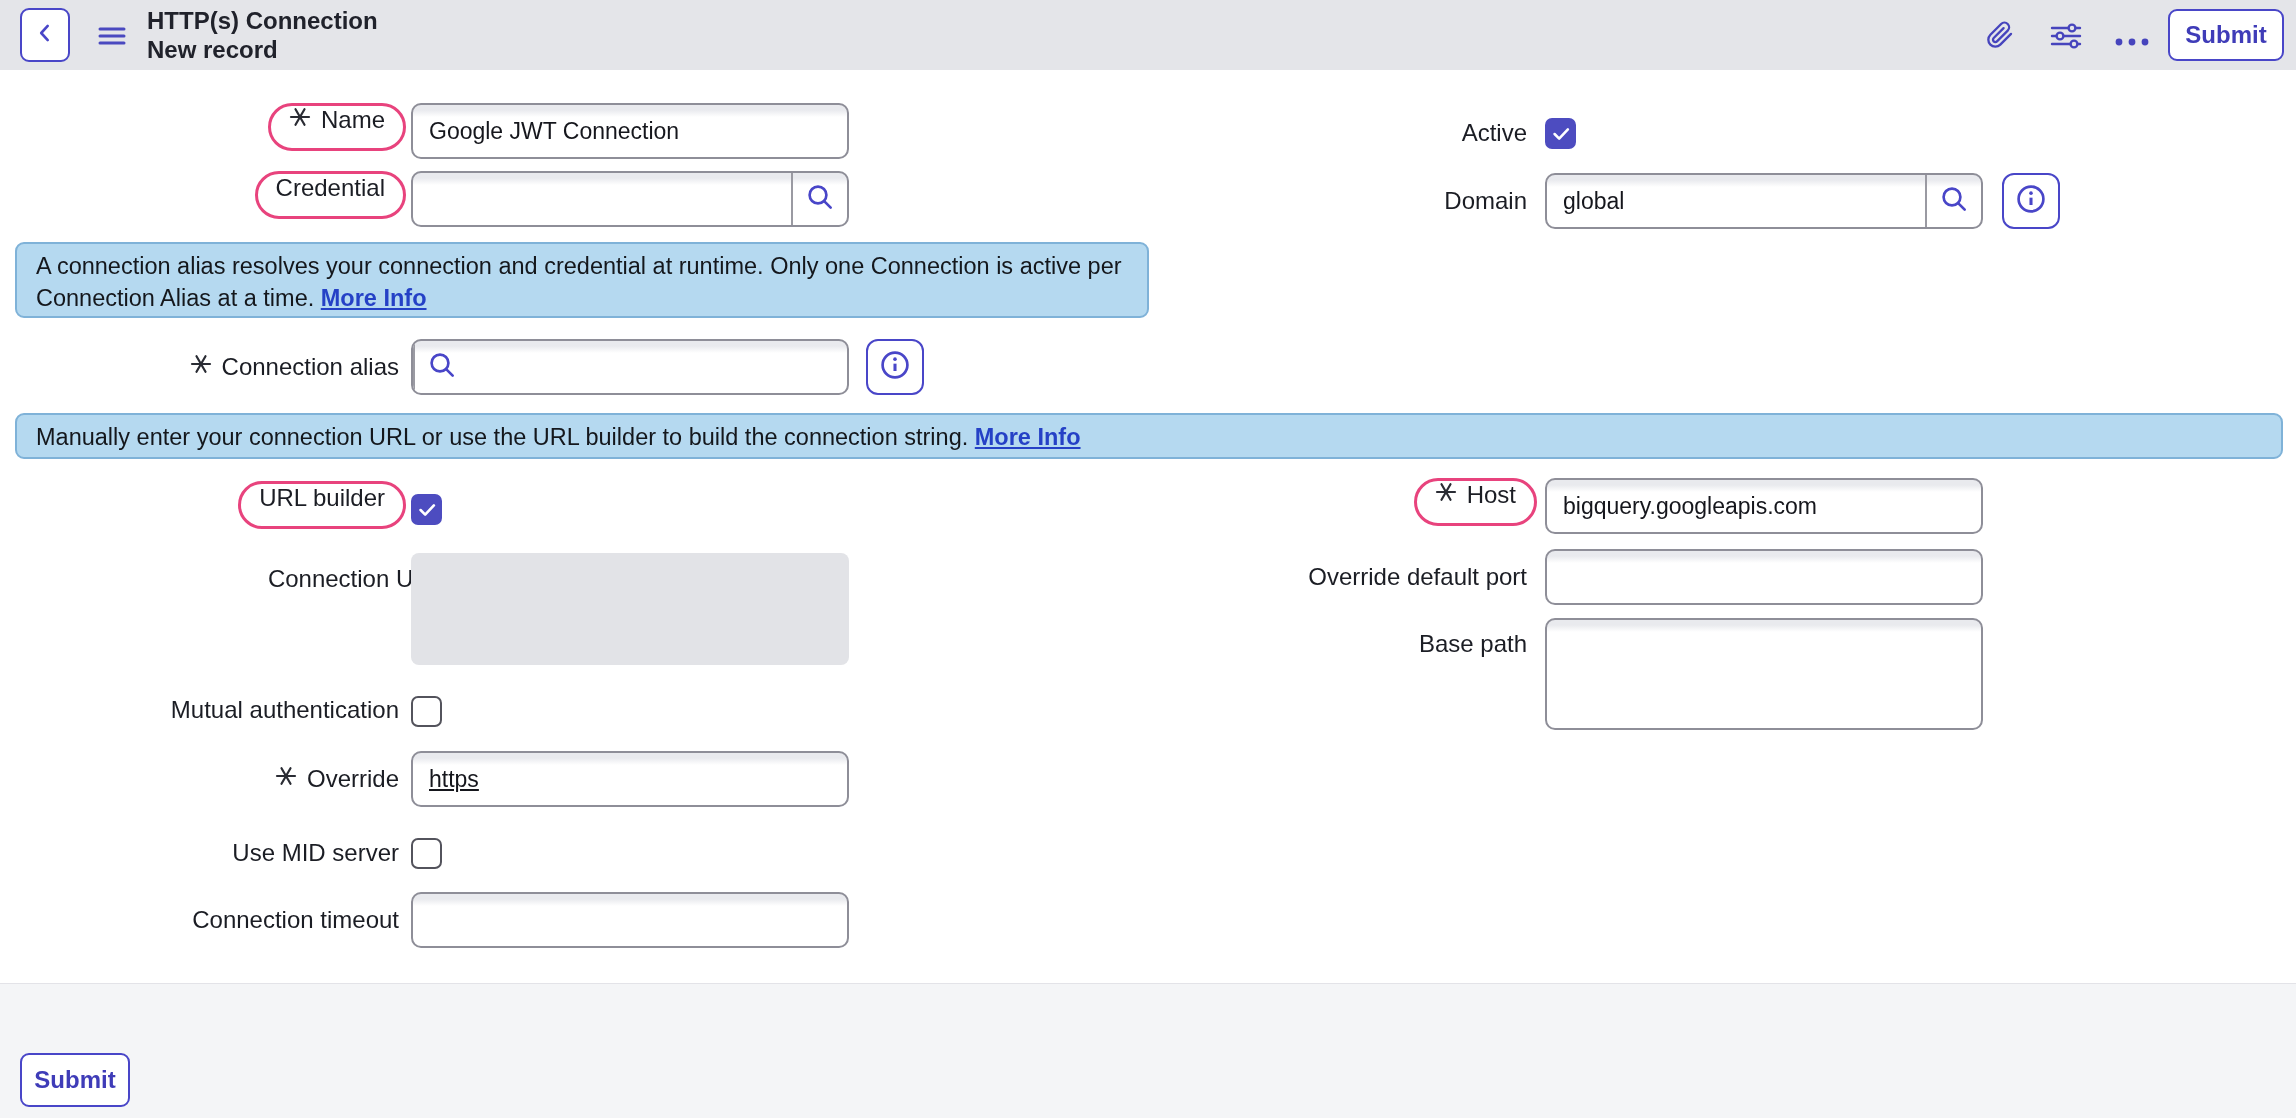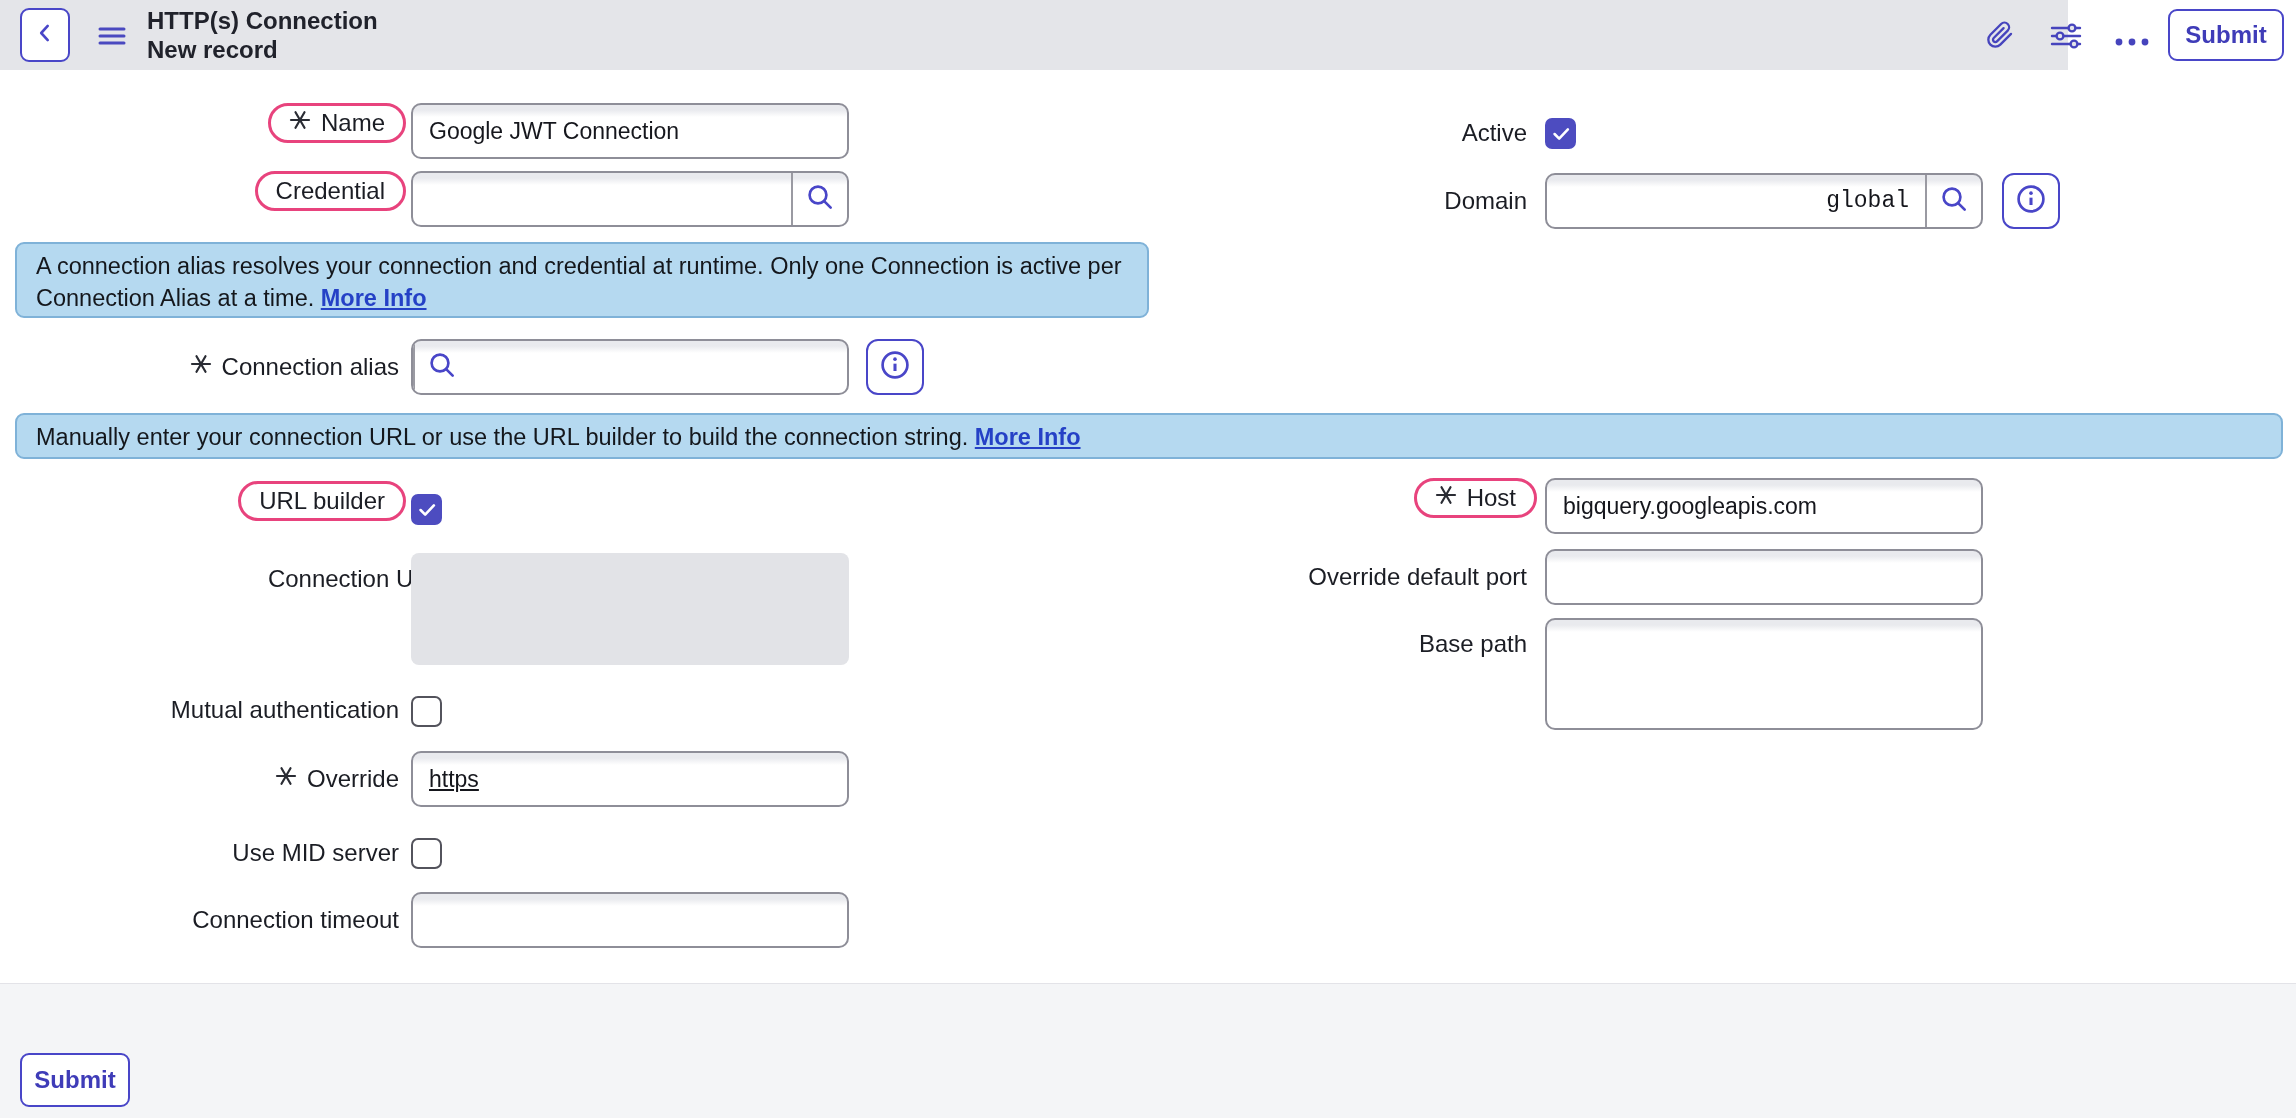--- a/index.html
+++ b/index.html
@@ -6,21 +6,21 @@
   html,body { width:2296px; height:1118px; }
   body {
     position: relative;
     font-family: "Liberation Sans", sans-serif;
     background: #ffffff;
     overflow: hidden;
     color: #16181e;
   }
   
   .header {
-    position: absolute; left:0; top:0; width:2068px; height:70px;
+    position: absolute; left:0; top:0; width:2296px; height:70px;
     background: #e4e5e9;
   }
   .back-btn {
     position:absolute; left:20px; top:8px; width:50px; height:54px;
     background:#fff; border:2px solid #4946c8; border-radius:9px;
     display:flex; align-items:center; justify-content:center; cursor:pointer;
   }
   .menu-icon { position:absolute; left:98px; top:24px; cursor:pointer; }
   .title-block { position:absolute; left:147px; top:6px; }
   .title-line { font-size:24px; font-weight:700; color:#20222b; line-height:29px; white-space:nowrap; }
@@ -37,43 +37,42 @@
   .submit-top    { position:absolute; left:2168px; top:9px;  width:116px; height:52px; }
   .submit-bottom { position:absolute; left:20px;  top:1053px; width:110px; height:54px; }
 
   
   .lbl {
     position:absolute; font-size:24px; color:#1b1d24; white-space:nowrap;
     display:flex; align-items:center; gap:10px;
   }
   .pill {
     position:absolute; border:3px solid #e8437d; border-radius:999px;
-    height:40px; padding:0 18px; display:flex; align-items:center; gap:10px;
+    height:48px; padding:0 18px; display:flex; align-items:flex-start; gap:10px;
     font-size:24px; color:#1b1d24; white-space:nowrap;
   }
 
   
   .tin {
     position:absolute; width:438px; height:56px;
     border:2px solid #8e8e98; border-radius:10px;
     background:linear-gradient(180deg,#e9eaee 0px,#e9eaee 5px,#ffffff 12px);
     font-size:23px; color:#15161c; padding:0 16px;
     font-family:"Liberation Sans",sans-serif; outline:none;
   }
   .ref {
     position:absolute; width:438px; height:56px;
     border:2px solid #8e8e98; border-radius:10px;
     background:linear-gradient(180deg,#e9eaee 0px,#e9eaee 5px,#ffffff 12px);
     display:flex; overflow:hidden;
   }
   .ref input {
     flex:1; min-width:0; border:none; background:transparent; outline:none;
     font-size:23px; color:#15161c; padding:0 16px;
-    font-family:Liberation Mono, monospace;
-    text-align:right;
+    font-family:Liberation Sans, sans-serif;
   }
   .lookup {
     width:56px; border-left:2px solid #9a9aa2;
     display:flex; align-items:center; justify-content:center; cursor:pointer;
     background:transparent;
   }
   .info-btn {
     position:absolute; width:58px; height:56px;
     background:#fff; border:2px solid #4946c8; border-radius:12px;
     display:flex; align-items:center; justify-content:center; cursor:pointer;

